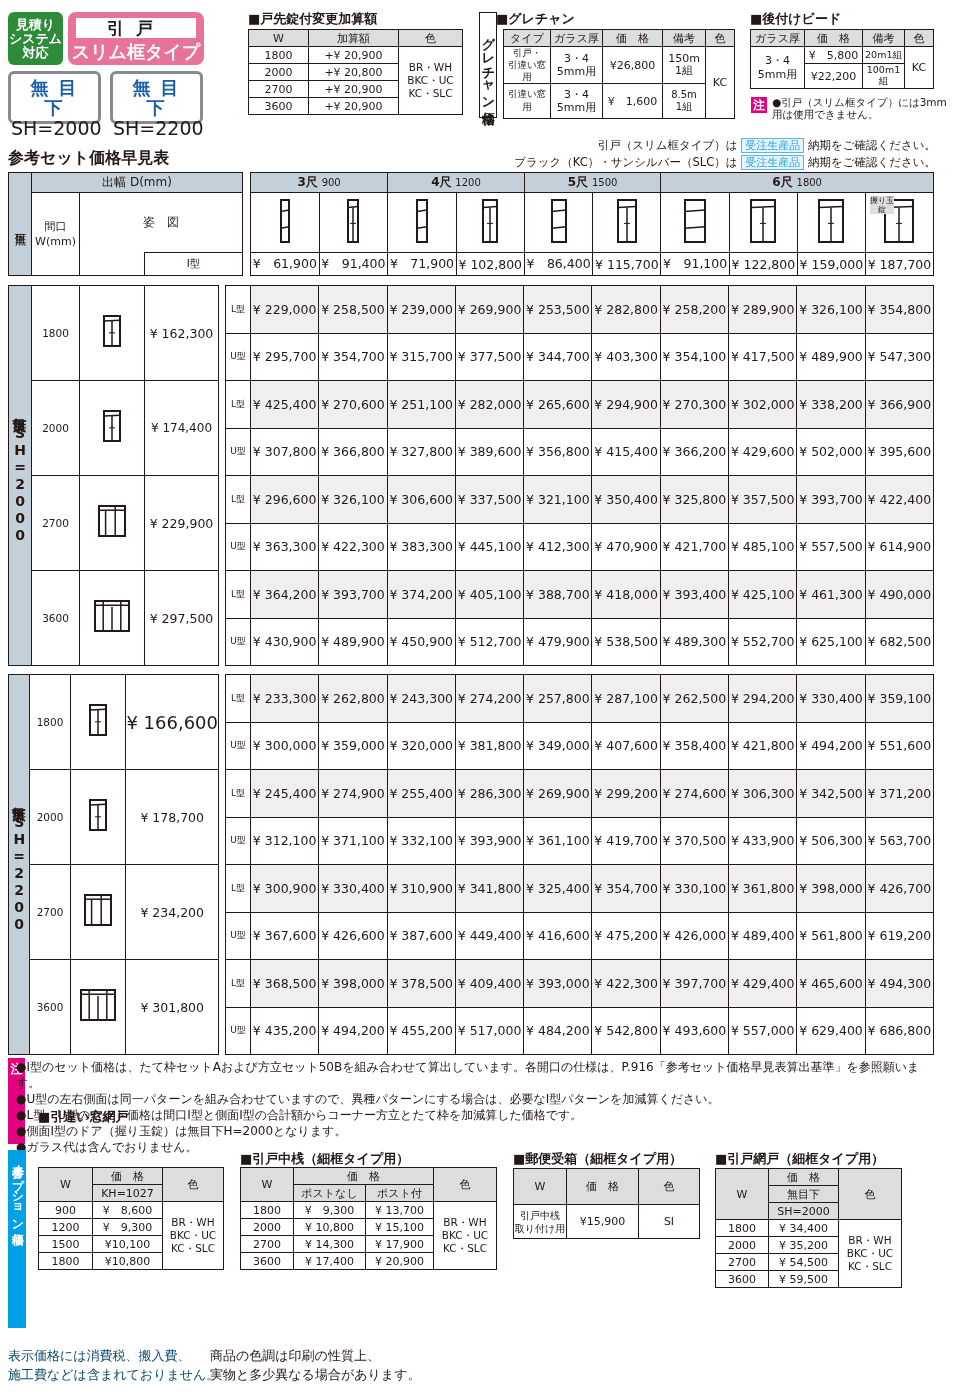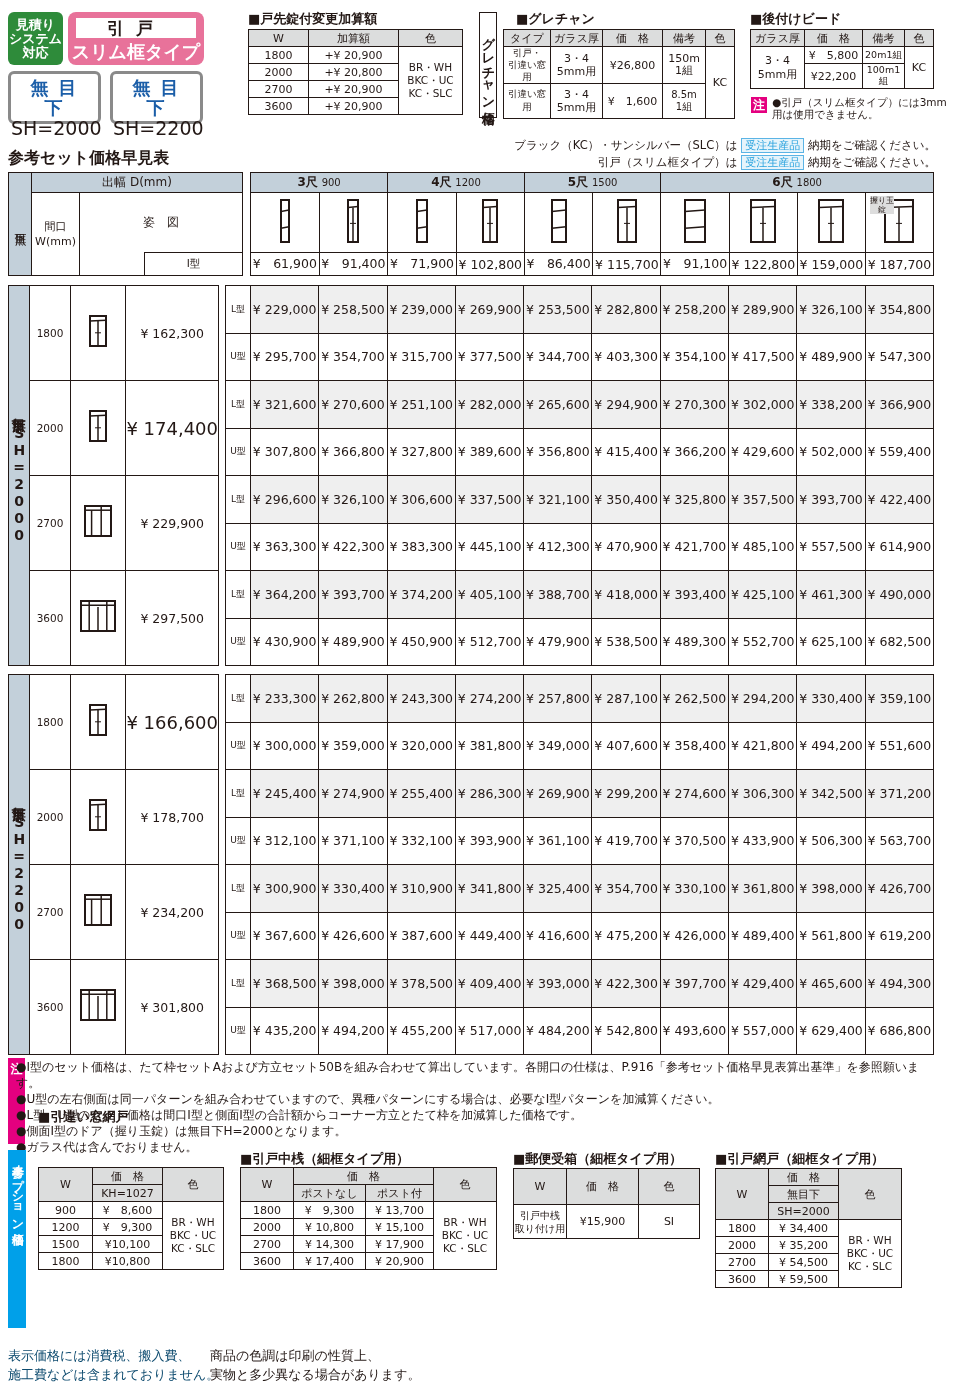--- a/index.html
+++ b/index.html
@@ -69,21 +69,21 @@
         <td>+¥ 20,900</td>
       </tr>
   <tr>
         <td>3600</td>
         <td>+¥ 20,900</td>
       </tr>
 </tbody>
   </table>
 
 <div class="abs vert" style="left:479px;top:12px;width:18px;height:106px;border:1px solid #231815;font-size:13px;font-weight:bold;display:flex;align-items:center;justify-content:center;background:#fff;">グレチャン価格</div>
-<div class="abs sec-title" style="left:516px;top:10px;">■グレチャン</div>
+<div class="abs sec-title" style="left:496px;top:10px;">■グレチャン</div>
 <table class="abs small" style="left:503px;top:29px;width:232px;">
   <tbody>
       <tr class="hd">
     <td style="width:47px">タイプ</td>
     <td style="width:52px">ガラス厚</td>
     <td style="width:60px">価　格</td>
     <td style="width:43px">備考</td>
     <td>色</td>
   </tr>
   <tr style="height:35px">
@@ -128,22 +128,22 @@
     <td style="font-size:9.5px">100m1組</td>
   </tr>
 </tbody>
   </table>
 <div class="abs note-red" style="left:751px;top:97px;width:16px;height:16px;text-align:center;line-height:16px;">注</div>
 <div class="abs" style="left:772px;top:96px;font-size:10.5px;line-height:12px;white-space:pre-line;">●引戸（スリム框タイプ）には3mm
 用は使用できません。</div>
 
 <div class="abs" style="left:8px;top:148px;font-size:16px;font-weight:bold;">参考セット価格早見表</div>
 <div class="abs" style="right:28px;top:137px;font-size:11.5px;text-align:right;line-height:16px;">
+  <div><span>引戸（スリム框タイプ）は</span> <span class="order-box">受注生産品</span> <span>納期をご確認ください。</span></div>
   <div><span>ブラック（KC）・サンシルバー（SLC）は</span> <span class="order-box">受注生産品</span> <span>納期をご確認ください。</span></div>
-  <div><span>引戸（スリム框タイプ）は</span> <span class="order-box">受注生産品</span> <span>納期をご確認ください。</span></div>
 </div>
 
 <table class="abs" style="left:8px;top:172px;width:235px;height:103px;">
   <tbody>
       <tr style="height:20px">
     <td rowspan="3" class="bluehd vert" style="width:23px;font-size:12px;">無目下</td>
     <td colspan="3" class="bluehd" style="font-size:12px;">出幅 D(mm)</td>
   </tr>
   <tr style="height:60px">
     <td rowspan="2" style="width:48px;font-size:11px;white-space:pre-line;line-height:15px;">間口
@@ -254,21 +254,21 @@
           <td class="price" style="font-size:12.5px;">¥ 162,300</td>
         </tr>
         <tr style="height:95px">
           <td style="width:48px;font-size:10.5px;">2000</td>
           <td style="width:65px;"><span class="door"><svg width="22" height="36" viewBox="0 0 22 36">
                 <rect x="3" y="3" width="16" height="30" fill="none" stroke="#231815" stroke-width="2"></rect>
              <line x1="3" y1="7.92" x2="19" y2="7.2" stroke="#231815" stroke-width="1.5"></line>
              <line x1="11" y1="7.92" x2="11" y2="33" stroke="#231815" stroke-width="1.5"></line>
              <line x1="8" y1="19.8" x2="14" y2="19.8" stroke="#231815" stroke-width="1"></line>
               </svg></span></td>
-          <td class="price" style="font-size:18px;">¥ 174,400</td>
+          <td class="price" style="font-size:12px;">¥ 174,400</td>
         </tr>
         <tr style="height:95px">
           <td style="width:48px;font-size:10.5px;">2700</td>
           <td style="width:65px;"><span class="door"><svg width="32" height="36" viewBox="0 0 32 36">
                 <rect x="3" y="3" width="26" height="30" fill="none" stroke="#231815" stroke-width="2"></rect>
              <line x1="19.2" y1="3" x2="19.2" y2="33" stroke="#231815" stroke-width="1.5"></line>
              <line x1="9.6" y1="7.2" x2="9.6" y2="33" stroke="#231815" stroke-width="1.5"></line>
              <line x1="3" y1="7.2" x2="29" y2="7.2" stroke="#231815" stroke-width="1.5"></line>
               </svg></span></td>
           <td class="price" style="font-size:12.5px;">¥ 229,900</td>
@@ -309,21 +309,21 @@
           <td class="price ">¥ 377,500</td>
           <td class="price ">¥ 344,700</td>
           <td class="price ">¥ 403,300</td>
           <td class="price ">¥ 354,100</td>
           <td class="price ">¥ 417,500</td>
           <td class="price ">¥ 489,900</td>
           <td class="price ">¥ 547,300</td>
         </tr>
         <tr style="height:47.5px">
           <td style="width:25px;font-size:9px;background:#fff;">L型</td>
-          <td class="price gray">¥ 321,600</td>
+          <td class="price gray">¥ 425,400</td>
           <td class="price gray">¥ 270,600</td>
           <td class="price gray">¥ 251,100</td>
           <td class="price gray">¥ 282,000</td>
           <td class="price gray">¥ 265,600</td>
           <td class="price gray">¥ 294,900</td>
           <td class="price gray">¥ 270,300</td>
           <td class="price gray">¥ 302,000</td>
           <td class="price gray">¥ 338,200</td>
           <td class="price gray">¥ 366,900</td>
         </tr>
@@ -331,21 +331,21 @@
           <td style="width:25px;font-size:9px;background:#fff;">U型</td>
           <td class="price ">¥ 307,800</td>
           <td class="price ">¥ 366,800</td>
           <td class="price ">¥ 327,800</td>
           <td class="price ">¥ 389,600</td>
           <td class="price ">¥ 356,800</td>
           <td class="price ">¥ 415,400</td>
           <td class="price ">¥ 366,200</td>
           <td class="price ">¥ 429,600</td>
           <td class="price ">¥ 502,000</td>
-          <td class="price ">¥ 559,400</td>
+          <td class="price ">¥ 395,600</td>
         </tr>
         <tr style="height:47.5px">
           <td style="width:25px;font-size:9px;background:#fff;">L型</td>
           <td class="price gray">¥ 296,600</td>
           <td class="price gray">¥ 326,100</td>
           <td class="price gray">¥ 306,600</td>
           <td class="price gray">¥ 337,500</td>
           <td class="price gray">¥ 321,100</td>
           <td class="price gray">¥ 350,400</td>
           <td class="price gray">¥ 325,800</td>

